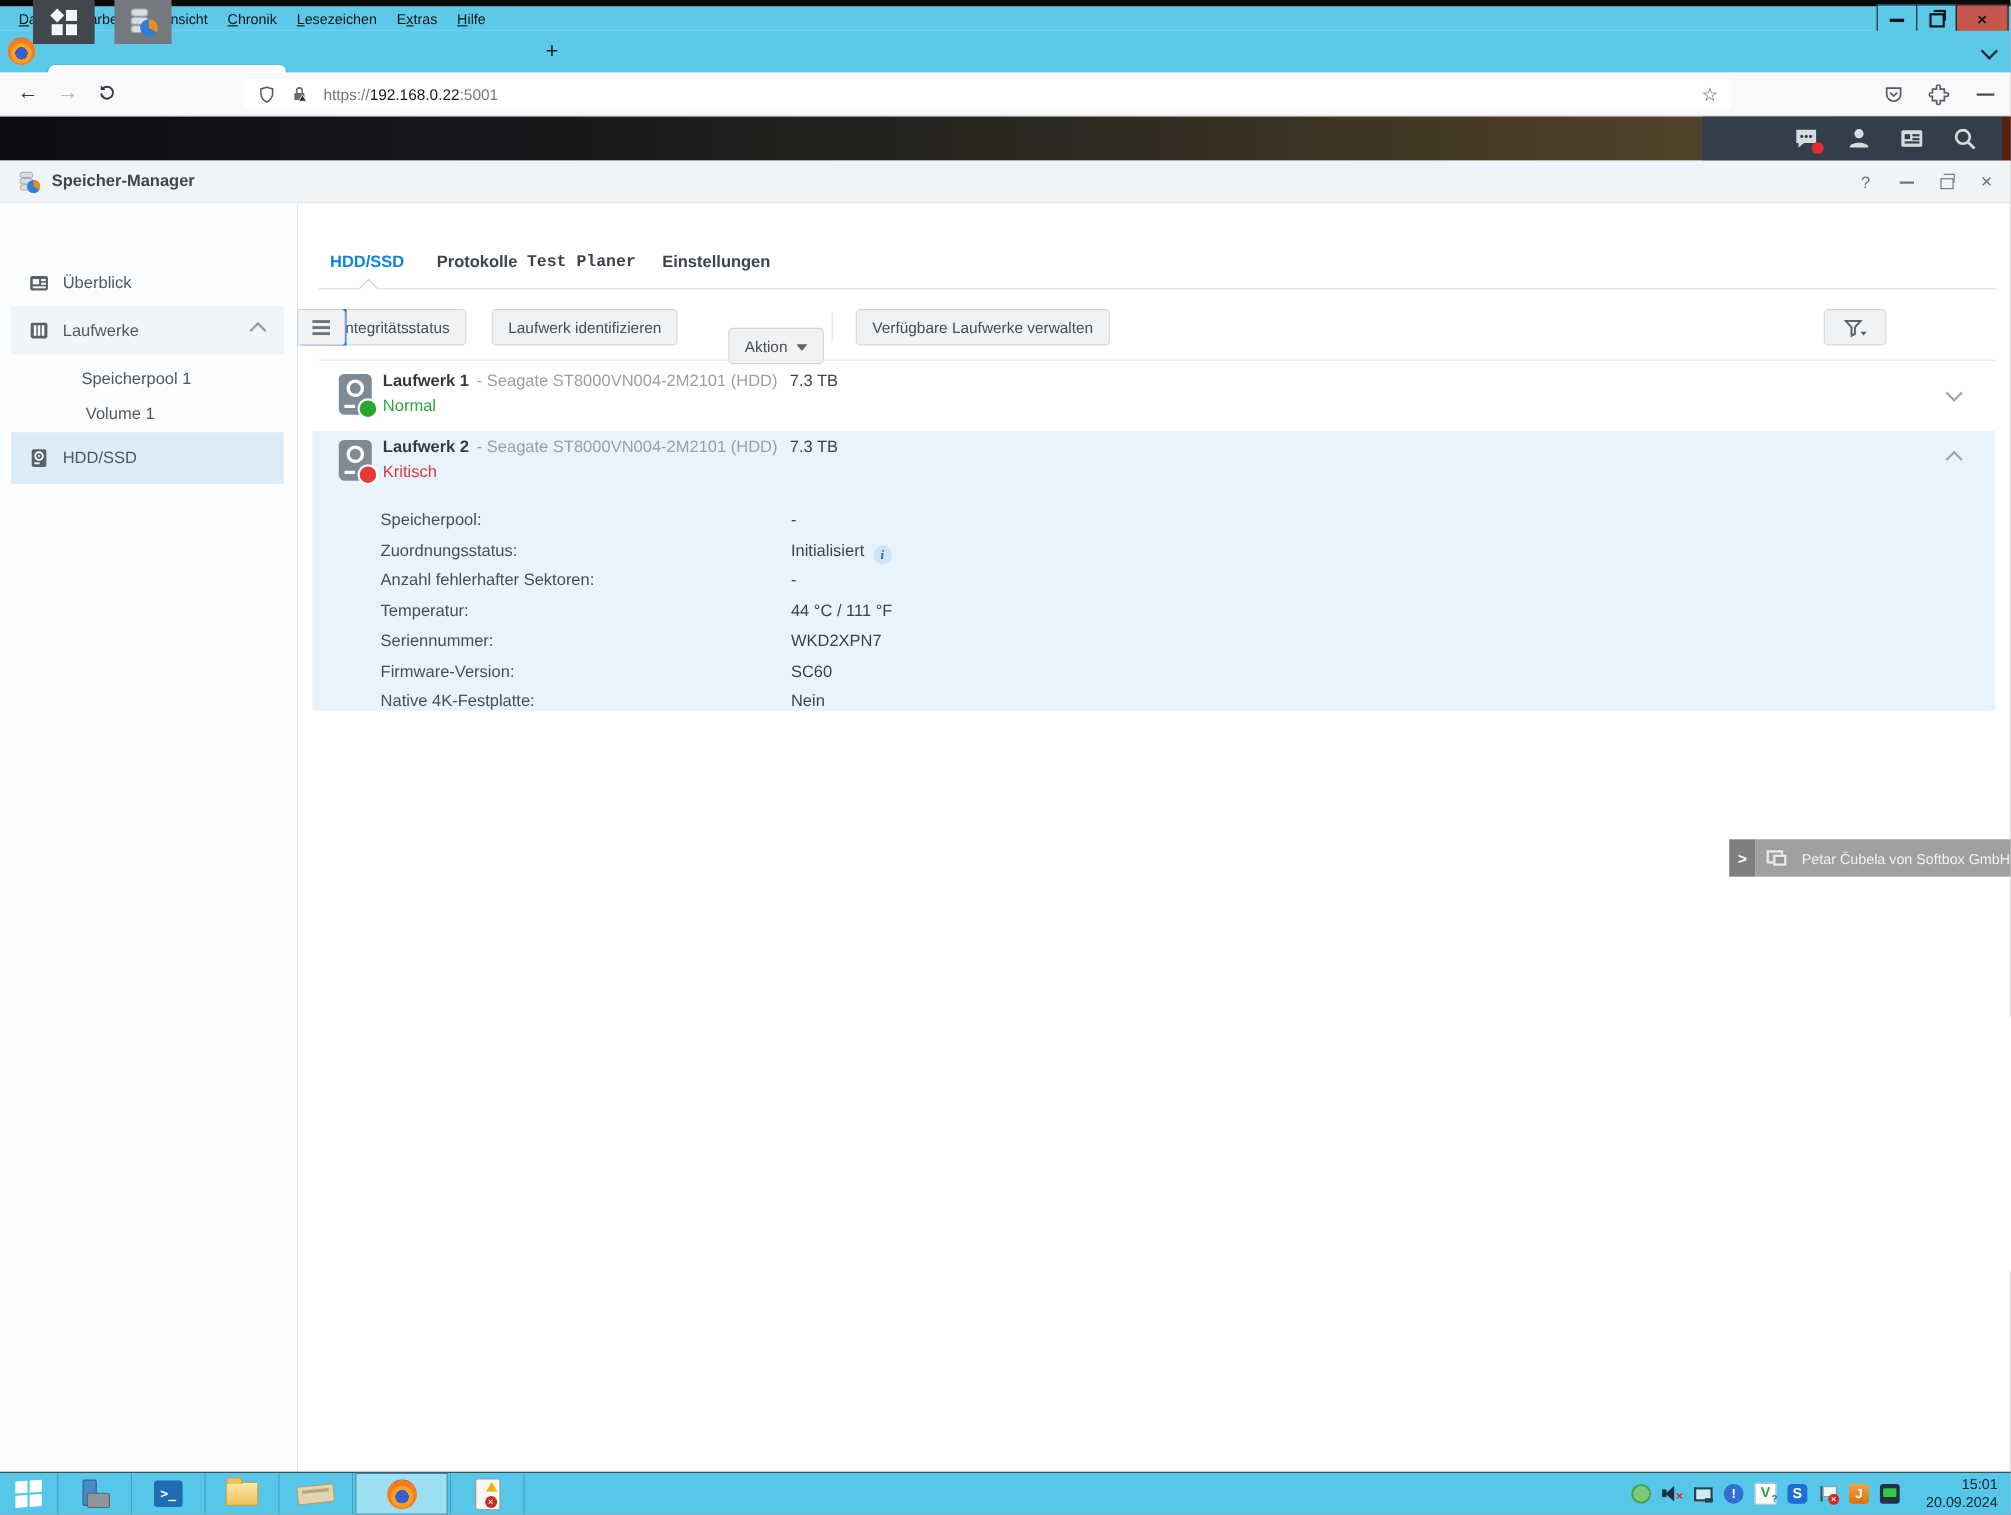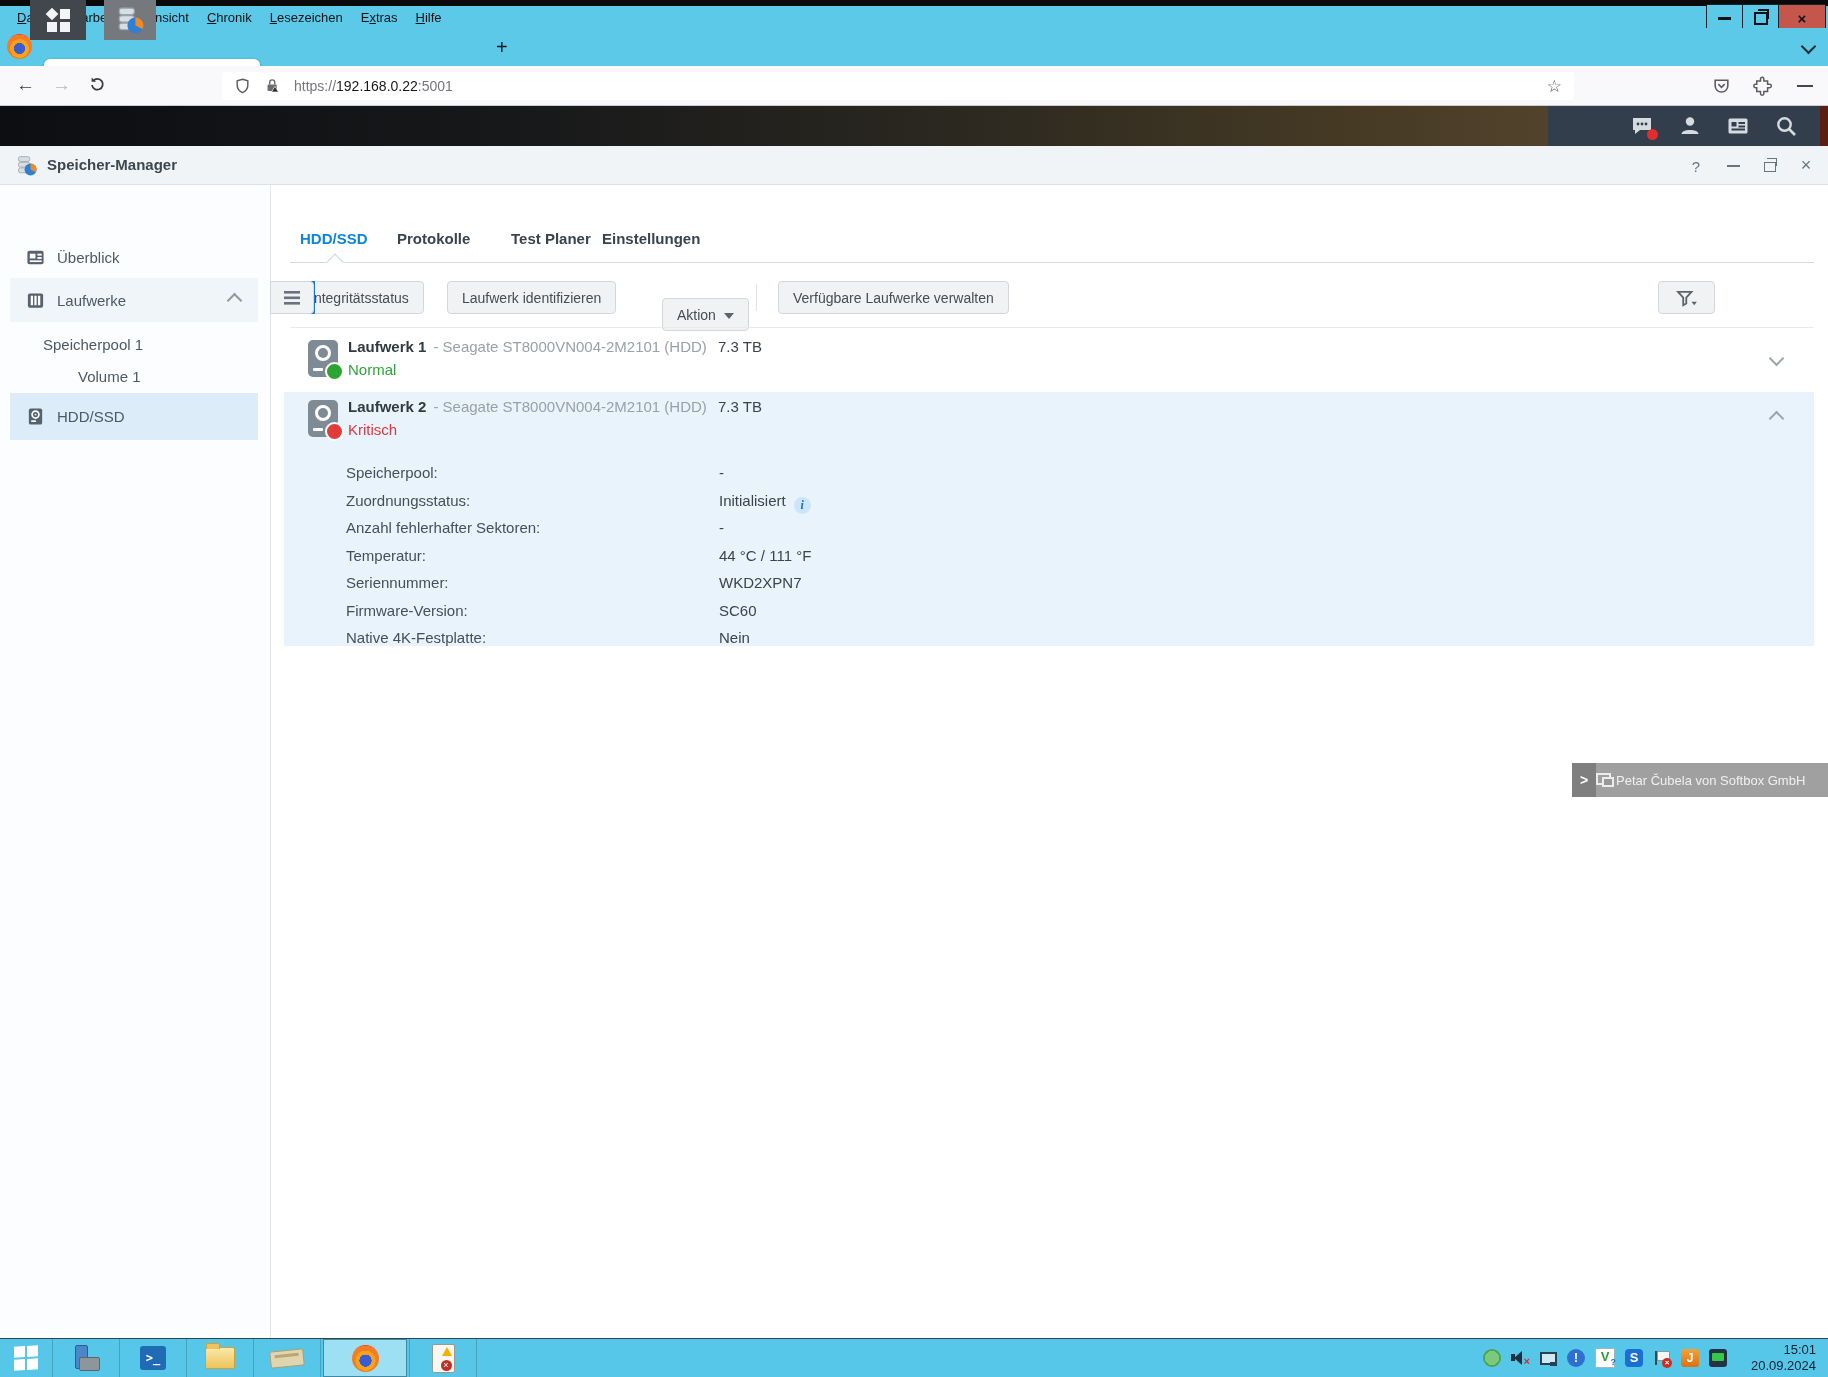--- a/index.html
+++ b/index.html
@@ -112,21 +112,21 @@
   .det-row{height:27.5px;line-height:27.5px;font-size:15px;white-space:nowrap;}
   .det-row .dl{display:inline-block;width:373px;color:#454f59;}
   .det-row .dv{color:#3b434b;}
   .info-ic{display:inline-flex;width:17px;height:17px;border-radius:50%;background:#cde5f8;color:#1570c8;
            font-family:"Liberation Serif",serif;font-style:italic;font-weight:bold;font-size:12px;
            align-items:center;justify-content:center;vertical-align:-3px;margin-left:8px;}
 
   
   #tviewer{top:763px;left:1572px;width:256px;height:34px;display:flex;}
   #tv-chev{width:24px;background:#7f7f7f;display:flex;align-items:center;justify-content:center;}
-  #tv-body{flex:1;background:rgba(152,152,152,.92);display:flex;align-items:center;gap:2px;}
+  #tv-body{flex:1;background:rgba(152,152,152,.92);display:flex;align-items:center;gap:14px;padding-left:10px;}
   #tv-label{font-size:13px;color:#f0f0f0;white-space:nowrap;}
   .tv-mon{width:18px;height:14px;position:relative;}
   .tv-mon::before{content:"";position:absolute;left:0;top:0;width:11px;height:8px;border:2px solid #ececec;}
   .tv-mon::after{content:"";position:absolute;right:0;bottom:0;width:8px;height:6px;border:2px solid #ececec;background:rgba(152,152,152,1);}
 
   
   #taskbar{top:1338px;left:0;width:100%;height:39px;background:#57c7e9;border-top:1px solid #33444c;box-sizing:border-box;}
   .tb-sepline{position:absolute;top:0;width:1px;height:38px;background:rgba(0,30,45,.22);}
   .tb-item{position:absolute;top:0;height:38px;display:flex;align-items:center;justify-content:center;}
   .winlogo{display:grid;grid-template-columns:11px 11px;grid-template-rows:11px 11px;gap:2px;transform:skewY(-4deg);}
@@ -354,41 +354,41 @@
         <svg class="side-ic" viewBox="0 0 20 20">
             <rect x="2" y="2.5" width="16" height="15" rx="2" fill="#56636e"></rect>
             <rect x="5" y="5" width="2.4" height="10" fill="#fcfdff"></rect>
             <rect x="8.8" y="5" width="2.4" height="10" fill="#fcfdff"></rect>
             <rect x="12.6" y="5" width="2.4" height="10" fill="#fcfdff"></rect>
           </svg>
         <span class="lbl">Laufwerke</span>
         <span class="chev-up"></span>
       </div>
       <div class="side-item" style="top:144px;height:30px;">
-        <span class="lbl" style="margin-left:33px;">Speicherpool 1</span>
+        <span class="lbl" style="margin-left:64px;">Speicherpool 1</span>
       </div>
       <div class="side-item" style="top:176px;height:30px;">
         <span class="lbl" style="margin-left:68px;">Volume 1</span>
       </div>
       <div class="side-item" style="top:208px;height:47px;background:#dcecf8;">
         <svg class="side-ic" viewBox="0 0 20 20">
             <rect x="3" y="1.5" width="14" height="17" rx="2" fill="#56636e"></rect>
             <circle cx="10" cy="8" r="3.6" fill="none" stroke="#fcfdff" stroke-width="1.8"></circle>
             <circle cx="10" cy="8" r="1" fill="#fcfdff"></circle>
             <rect x="5.5" y="14" width="5" height="1.8" fill="#fcfdff"></rect>
           </svg>
         <span class="lbl">HDD/SSD</span>
       </div>
     </div>
 
     <div id="main">
 
       <span class="dsm-tab active" style="left:29px;">HDD/SSD</span>
       <span class="dsm-tab" style="left:126px;">Protokolle</span>
-      <span class="dsm-tab" style="left:240px;">Test Planer</span>
+      <span class="dsm-tab" style="left:208px;font-family:Liberation Mono, monospace;">Test Planer</span>
       <span class="dsm-tab" style="left:331px;">Einstellungen</span>
       <div id="tab-divider"></div>
       <div id="tab-notch"></div>
 
       <span class="tbtn" style="left:24px;">Integritätsstatus</span>
       <span class="tbtn" style="left:176px;">Laufwerk identifizieren</span>
       <span class="tbtn" style="left:391px;margin-top:17px;"><span>Aktion</span><span class="caret-dn"></span></span>
       <div id="tb-sep"></div>
       <span class="tbtn" style="left:507px;">Verfügbare Laufwerke verwalten</span>
 

